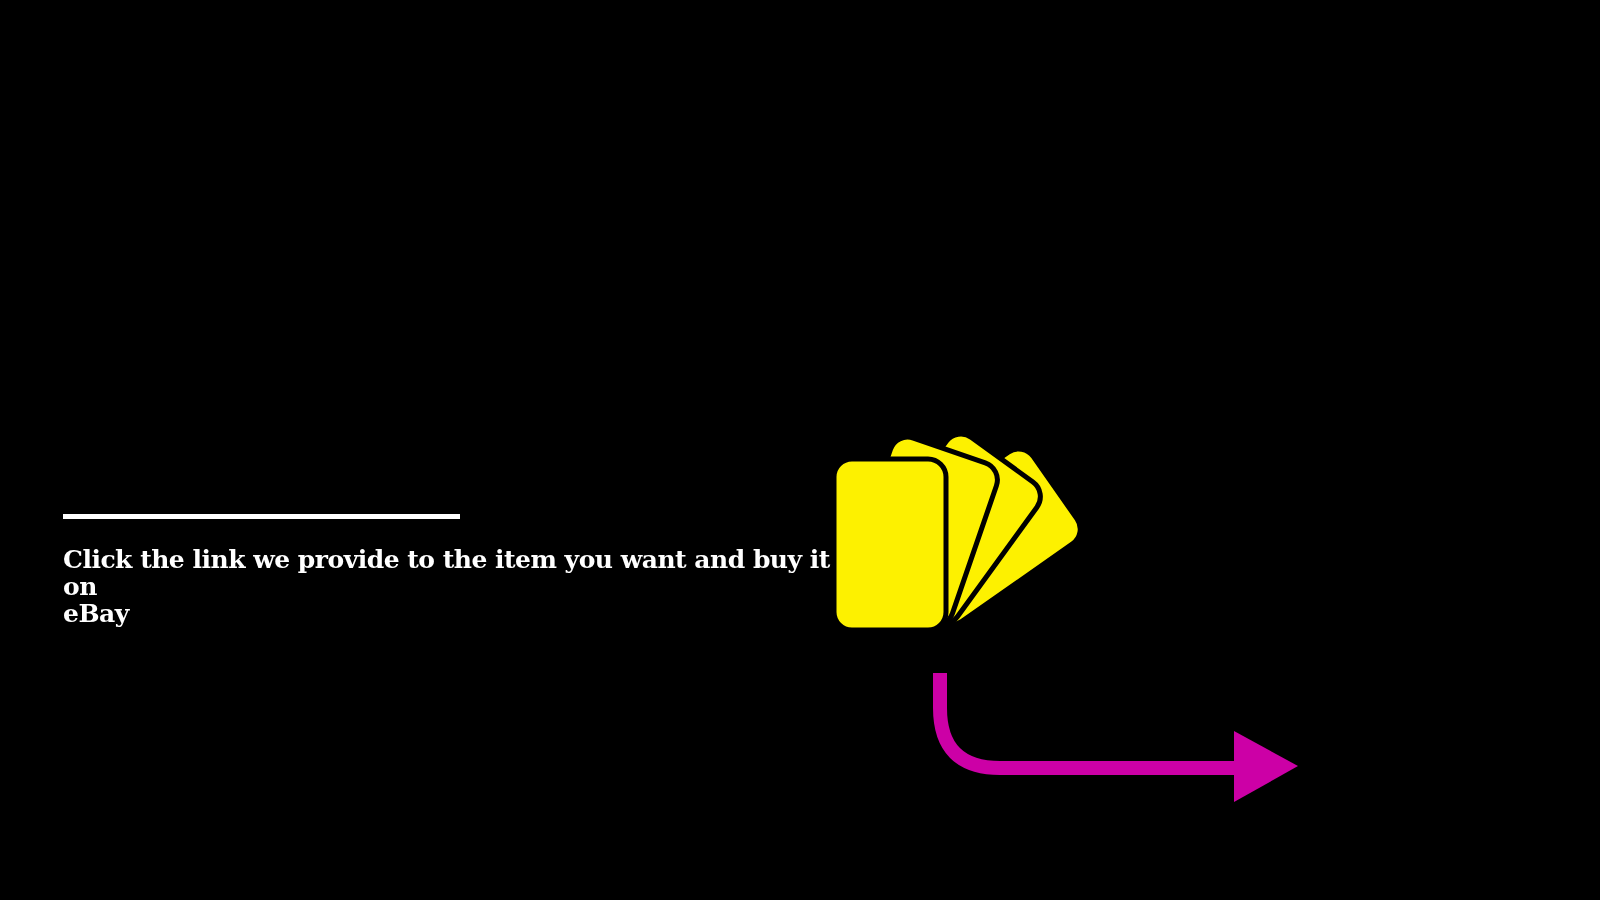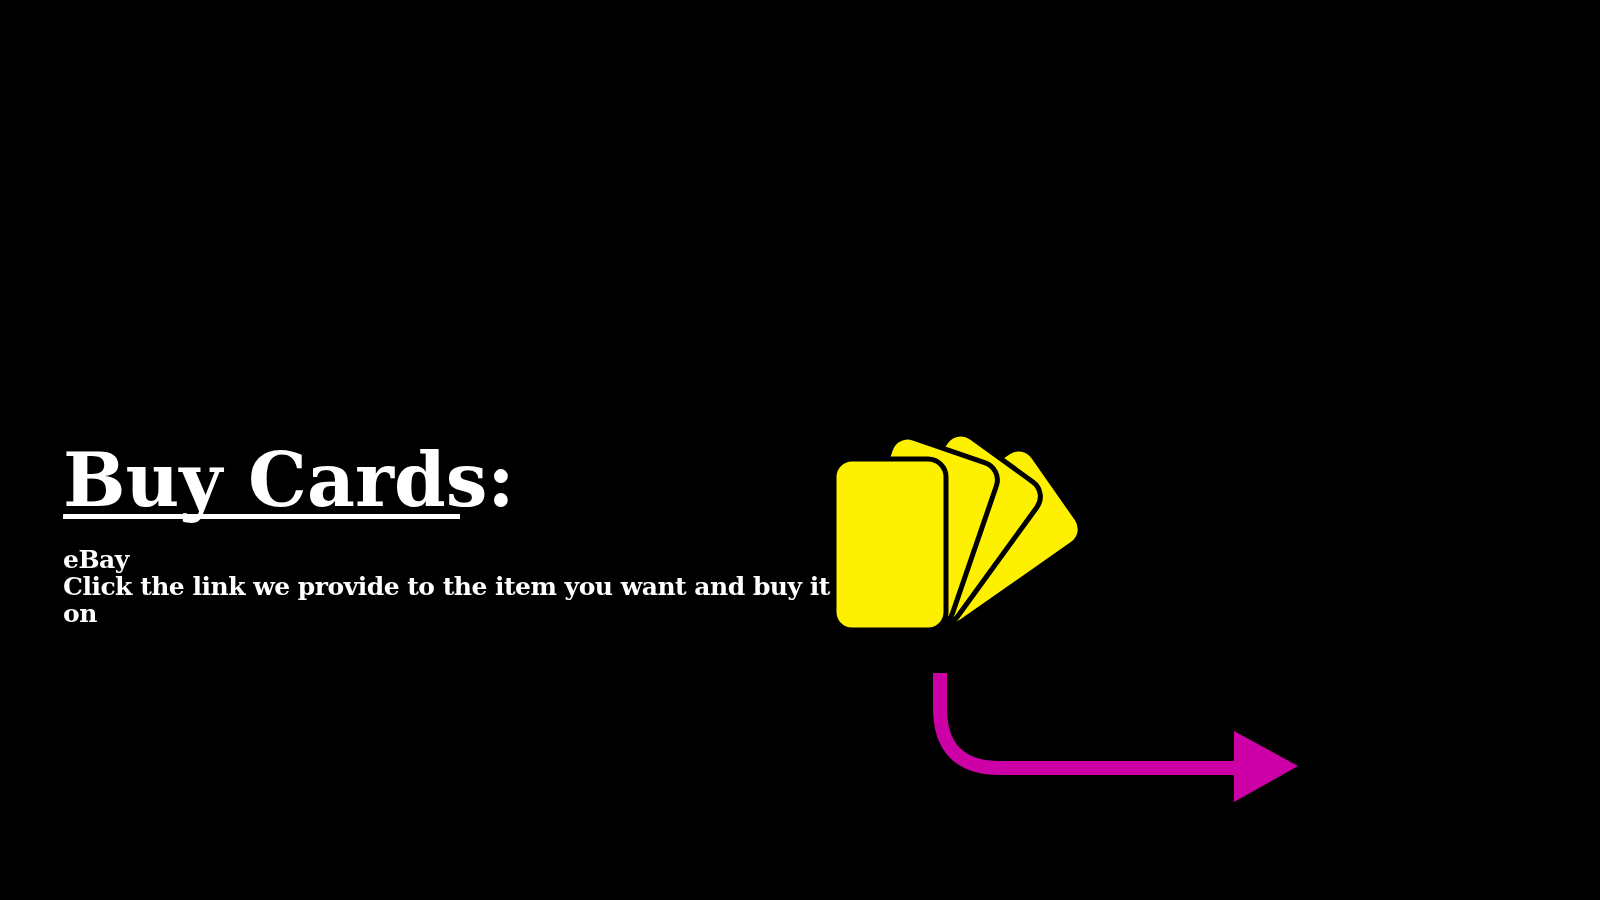--- a/index.html
+++ b/index.html
@@ -63,27 +63,26 @@
     top: 660px;
     width: 420px;
     height: 150px;
   }
 </style>
 </head>
 <body>
 
 <main class="slide">
 
-  <h1 class="title">Buy Cards:</h1>
 
   <div class="title-underline"></div>
 
   <p class="subtitle">
+    <span>Click the link we provide to the item you want and buy it on</span>
     <span>eBay</span>
-    <span>Click the link we provide to the item you want and buy it on</span>
   </p>
 
   <svg class="cards-svg" viewBox="0 0 340 260" xmlns="http://www.w3.org/2000/svg">
     <rect x="64" y="67" width="112" height="171" rx="18" ry="18" transform="rotate(55 175 240)" stroke="#000000" stroke-width="5" fill="#fdf100"></rect>
     <rect x="64" y="67" width="112" height="171" rx="18" ry="18" transform="rotate(36 175 240)" stroke="#000000" stroke-width="5" fill="#fdf100"></rect>
     <rect x="64" y="67" width="112" height="171" rx="18" ry="18" transform="rotate(19 175 240)" stroke="#000000" stroke-width="5" fill="#fdf100"></rect>
     <rect x="64" y="67" width="112" height="171" rx="18" ry="18" stroke="#000000" stroke-width="5" fill="#fdf100"></rect>
   </svg>
 
   <svg class="arrow-svg" viewBox="0 0 420 150" xmlns="http://www.w3.org/2000/svg">

